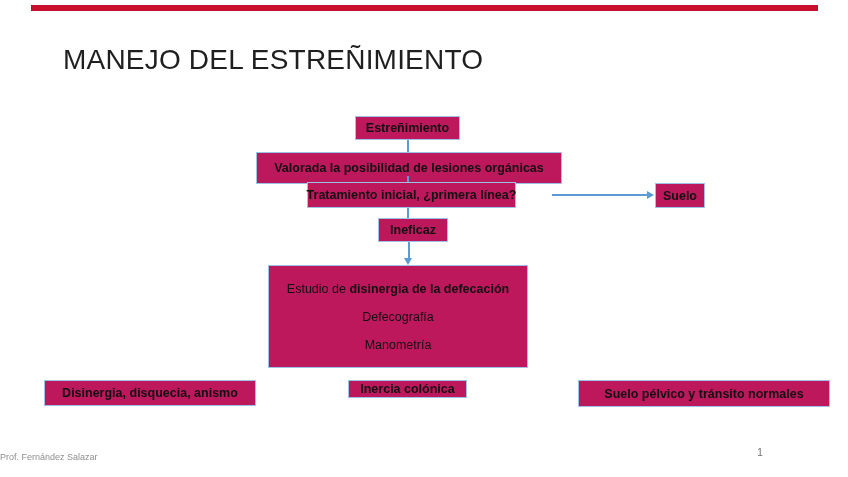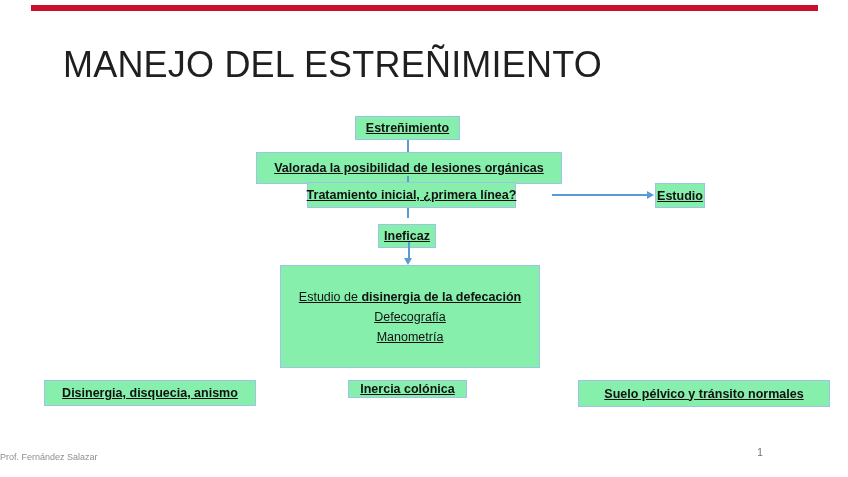--- a/index.html
+++ b/index.html
@@ -5,26 +5,26 @@
   html,body{margin:0;padding:0;}
   body{
     width:848px;height:477px;position:relative;background:#ffffff;overflow:hidden;
     font-family:"Liberation Sans",sans-serif;
   }
   .accent-bar{
     position:absolute;left:31px;top:5px;width:787px;height:6px;background:#C8102E;
   }
   .title{
     position:absolute;left:63px;top:44px;margin:0;
-    font-size:36px;font-weight:300;color:#1f1f1f;letter-spacing:0.2px;white-space:nowrap;
+    font-size:28px;font-weight:300;color:#1f1f1f;letter-spacing:0.2px;white-space:nowrap;
   }
   .box{
-    position:absolute;background:#86efac;border:1.5px solid #9DC3E6;box-sizing:border-box;
+    position:absolute;background:#be185d;border:1.5px solid #9DC3E6;box-sizing:border-box;
     display:flex;align-items:center;justify-content:center;
-    font-size:12.5px;font-weight:bold;color:#111111;white-space:nowrap;text-decoration:underline;
+    font-size:12.5px;font-weight:bold;color:#111111;white-space:nowrap;
   }
   .study{
     flex-direction:column;font-weight:normal;line-height:20px;font-size:12.5px;
   }
   .study .bold{font-weight:bold;}
   .study-line{white-space:nowrap;}
   .conn{position:absolute;background:#5B9BD5;}
   .arrow-down{
     position:absolute;width:0;height:0;
     border-left:4px solid transparent;border-right:4px solid transparent;
@@ -33,22 +33,22 @@
   .arrow-right{
     position:absolute;width:0;height:0;
     border-top:4px solid transparent;border-bottom:4px solid transparent;
     border-left:7px solid #5B9BD5;
   }
   
   .n-estrenimiento{left:355px;top:116px;width:105px;height:24px;}
   .n-valorada{left:256px;top:152px;width:306px;height:32px;}
   .n-tratamiento{left:307px;top:182px;width:209px;height:26px;}
   .n-eficaz{left:655px;top:183px;width:50px;height:25px;}
-  .n-ineficaz{left:378px;top:224px;width:58px;height:24px;}
-  .n-study{left:280px;top:265px;width:260px;height:103px;}
+  .n-ineficaz{left:378px;top:218px;width:70px;height:24px;}
+  .n-study{left:268px;top:265px;width:260px;height:103px;gap:8px;}
   .n-out-left{left:44px;top:380px;width:212px;height:26px;}
   .n-out-center{left:348px;top:380px;width:119px;height:18px;}
   .n-out-right{left:578px;top:380px;width:252px;height:27px;}
   
   .c1{left:407px;top:140px;width:1.5px;height:12px;}
   .c2{left:407px;top:176px;width:1.5px;height:6px;}
   .c3{left:407px;top:208px;width:1.5px;height:10px;}
   .c4{left:408px;top:242px;width:1.5px;height:17px;}
   .a4{left:404px;top:258px;}
   .c5{left:552px;top:194px;width:95px;height:1.5px;}
@@ -68,21 +68,21 @@
 <div class="accent-bar"></div>
 
 <h1 class="title">MANEJO DEL ESTREÑIMIENTO</h1>
 
 <div class="box n-estrenimiento">Estreñimiento</div>
 
 <div class="box n-valorada">Valorada la posibilidad de lesiones orgánicas</div>
 
 <div class="box n-tratamiento">Tratamiento inicial, ¿primera línea?</div>
 
-<div class="box n-eficaz">Estudio</div>
+<div class="box n-eficaz">Suelo</div>
 
 <div class="box n-ineficaz">Ineficaz</div>
 
 <div class="box study n-study">
   <div class="study-line"><span>Estudio de </span><span class="bold">disinergia de la defecación</span></div>
   <div class="study-line">Defecografía</div>
   <div class="study-line">Manometría</div>
 </div>
 
 <div class="box n-out-left">Disinergia, disquecia, anismo</div>

